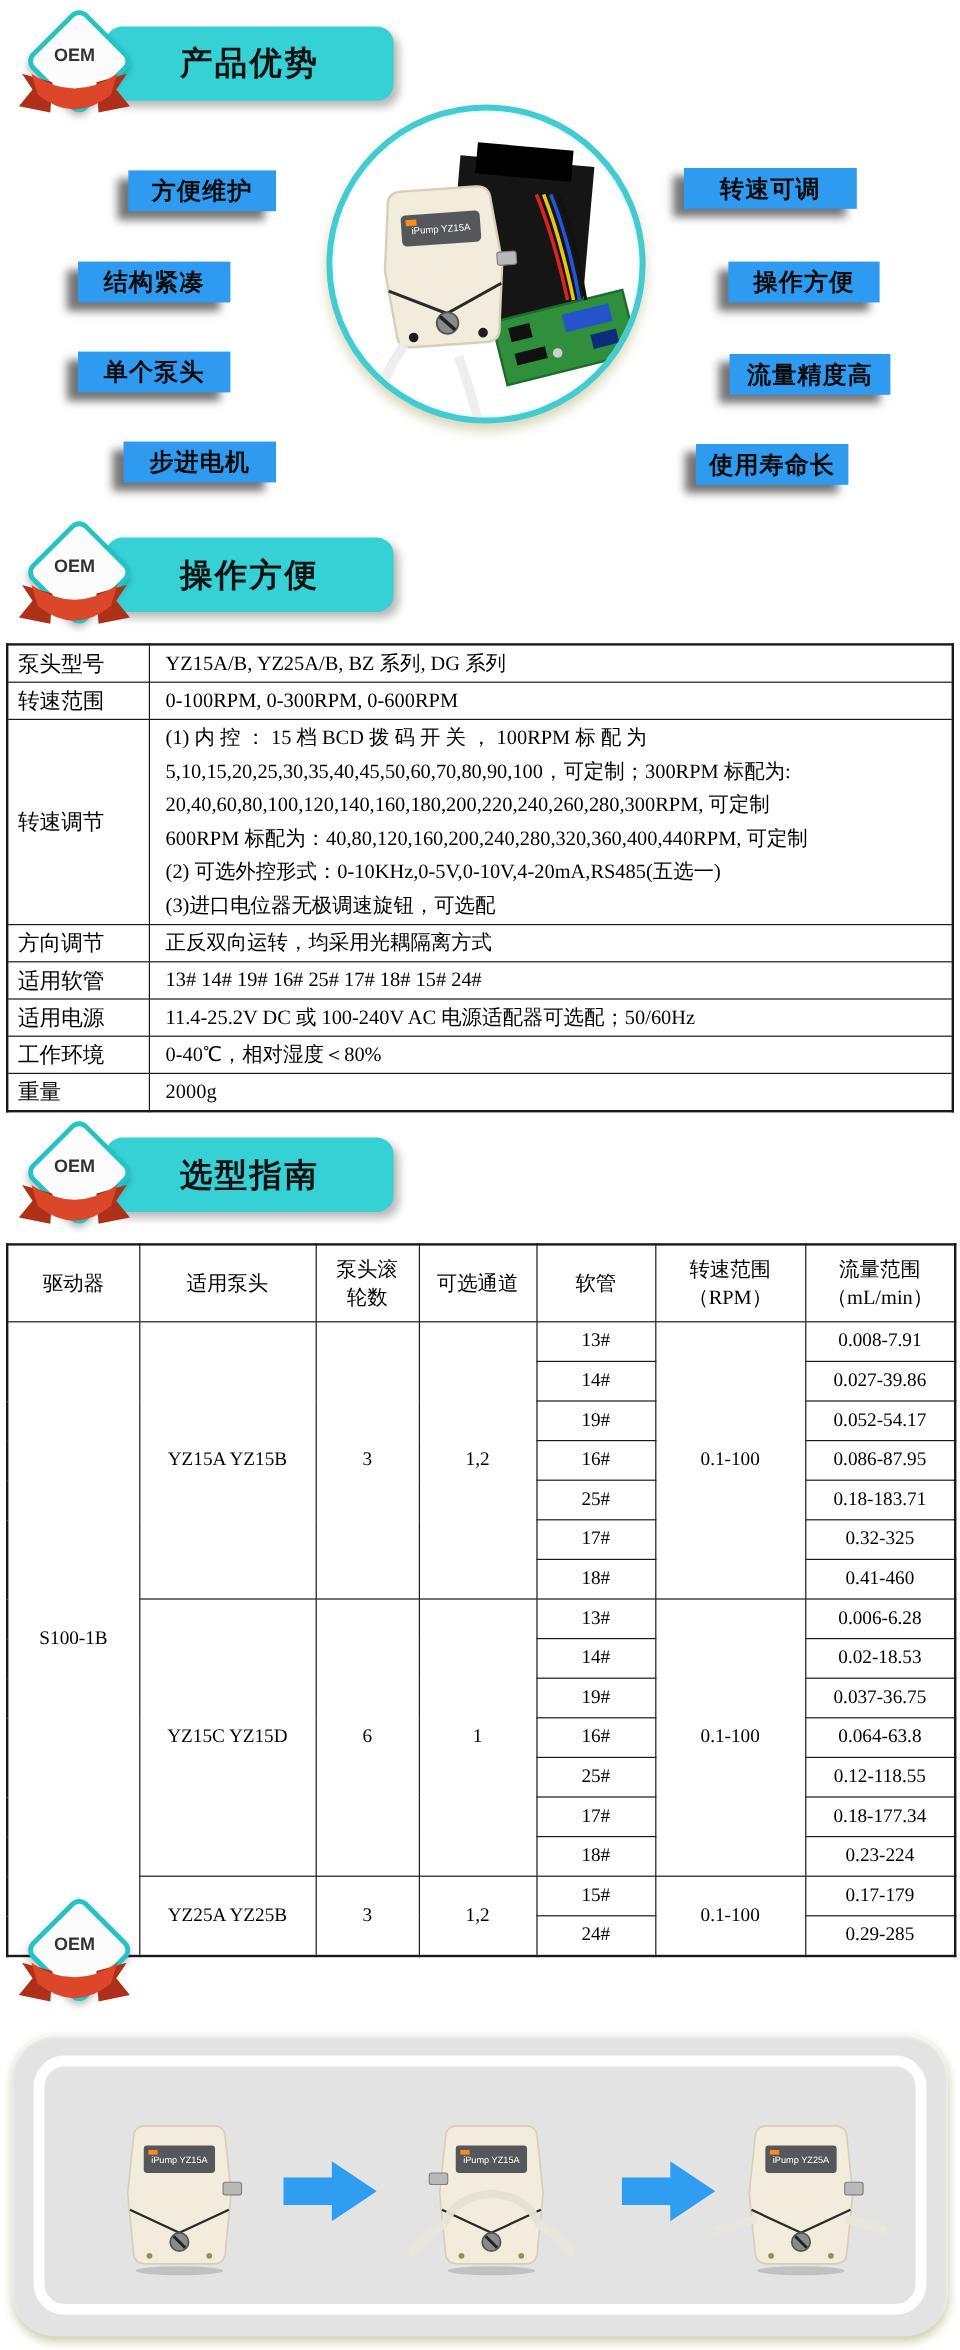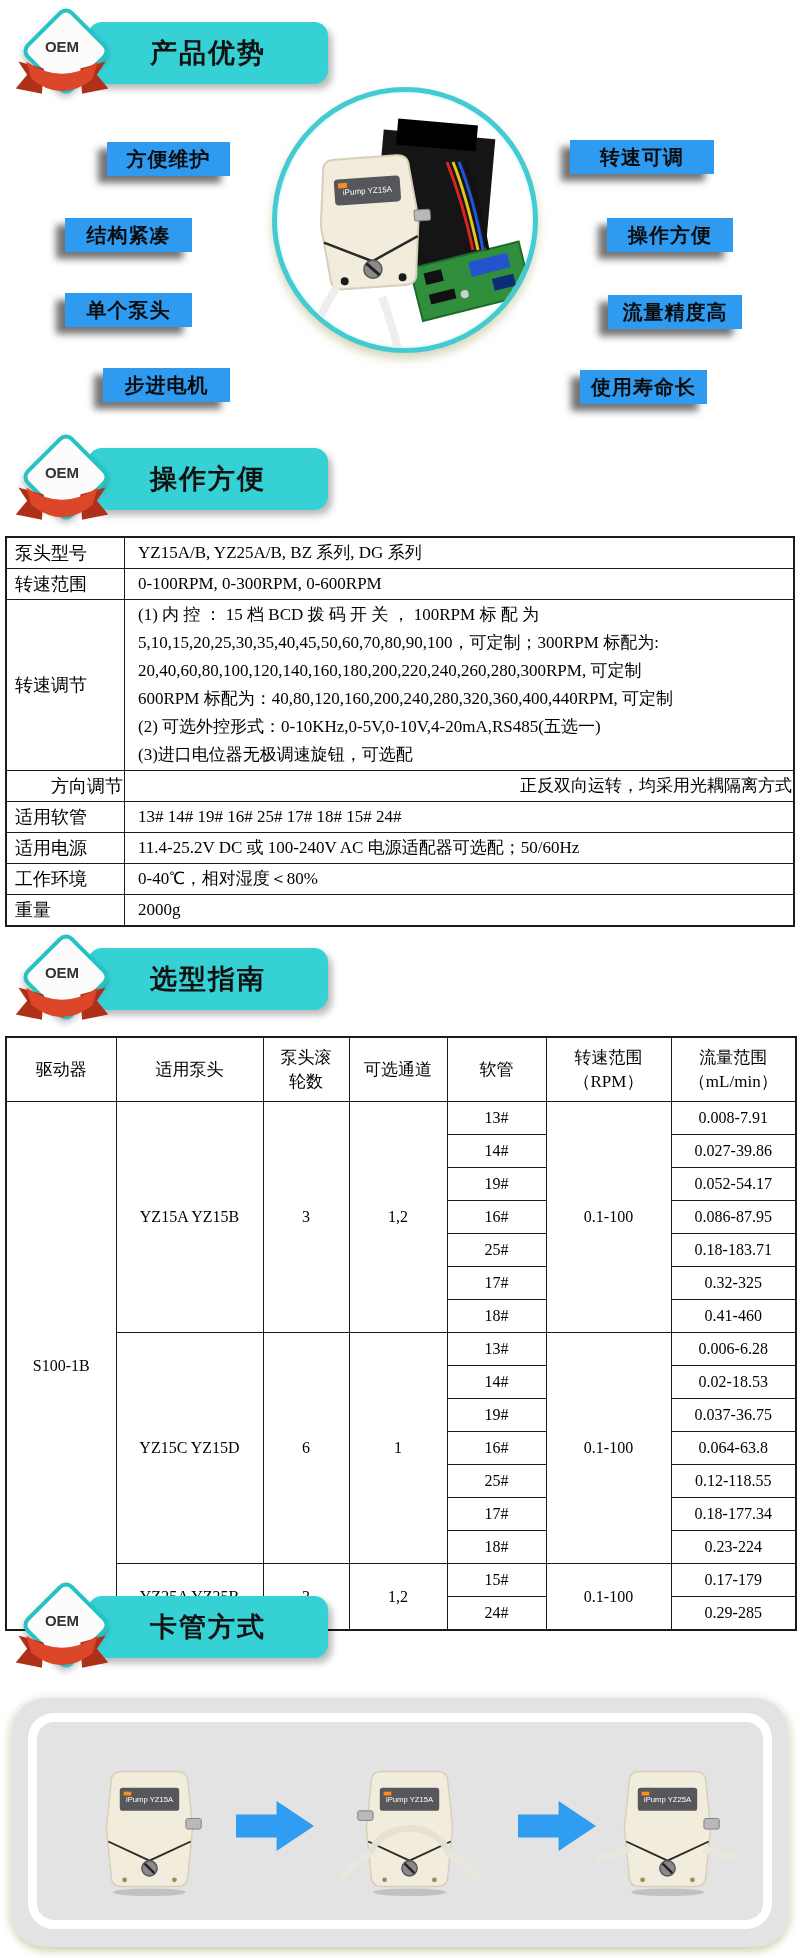--- a/index.html
+++ b/index.html
@@ -161,21 +161,21 @@
           <td class="spec-label">转速调节</td>
           <td class="spec-value">
             <div>(1) 内 控 ： 15 档 BCD 拨 码 开 关 ， 100RPM 标 配 为</div>
             <div>5,10,15,20,25,30,35,40,45,50,60,70,80,90,100，可定制；300RPM 标配为:</div>
             <div>20,40,60,80,100,120,140,160,180,200,220,240,260,280,300RPM, 可定制</div>
             <div>600RPM 标配为：40,80,120,160,200,240,280,320,360,400,440RPM, 可定制</div>
             <div>(2) 可选外控形式：0-10KHz,0-5V,0-10V,4-20mA,RS485(五选一)</div>
             <div>(3)进口电位器无极调速旋钮，可选配</div>
           </td>
         </tr>
-        <tr style="height: 31px; text-align: right;">
+        <tr style="height: 31px;">
           <td class="spec-label">方向调节</td>
           <td class="spec-value">
             <div>正反双向运转，均采用光耦隔离方式</div>
           </td>
         </tr>
         <tr style="height: 31px;">
           <td class="spec-label">适用软管</td>
           <td class="spec-value">
             <div>13# 14# 19# 16# 25# 17# 18# 15# 24#</div>
           </td>
@@ -315,23 +315,20 @@
           <td>0.17-179</td>
         </tr>
         <tr>
           <td>24#</td>
           <td>0.29-285</td>
         </tr>
       </tbody>
   </table>
 
   <div class="sec-header" style="top:1578px">
-    <div class="header-bar">
-      <span class="header-title">卡管方式</span>
-    </div>
     <div class="oem-badge">
       <div class="diamond"></div>
       <svg class="ribbon" viewBox="0 0 110 44">
         <path d="M34,10 L5,2 L15,17 L2,33 L32,39 Z" fill="var(--ribbon-dark)"></path>
         <path d="M76,10 L105,2 L95,17 L108,33 L78,39 Z" fill="var(--ribbon-dark)"></path>
         <path d="M14,2 Q55,30 96,2 L90,22 Q55,50 20,22 Z" fill="var(--ribbon)"></path>
       </svg>
       <span class="oem-text">OEM</span>
     </div>
   </div>

